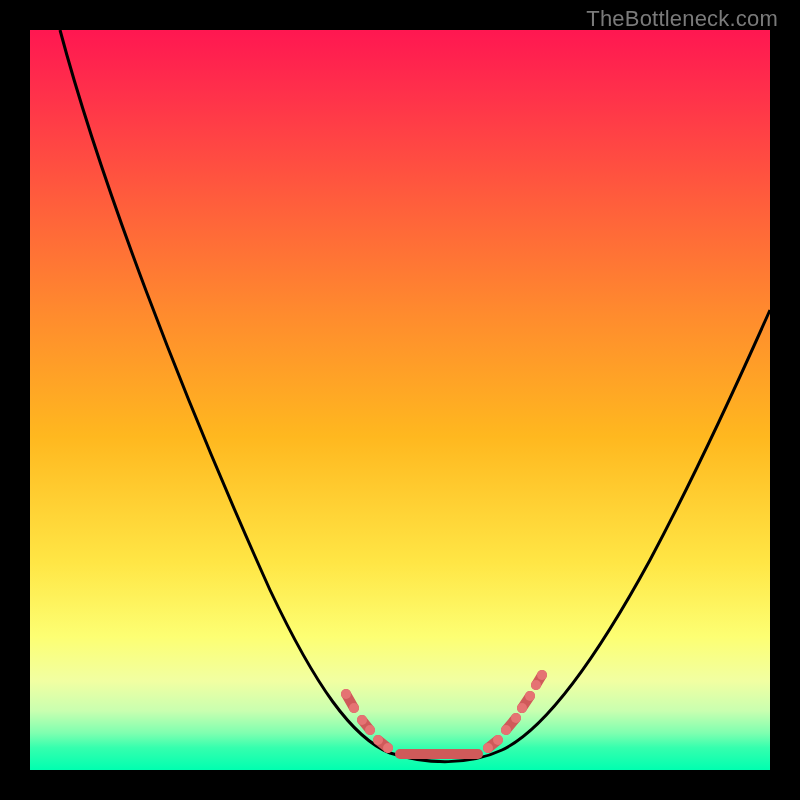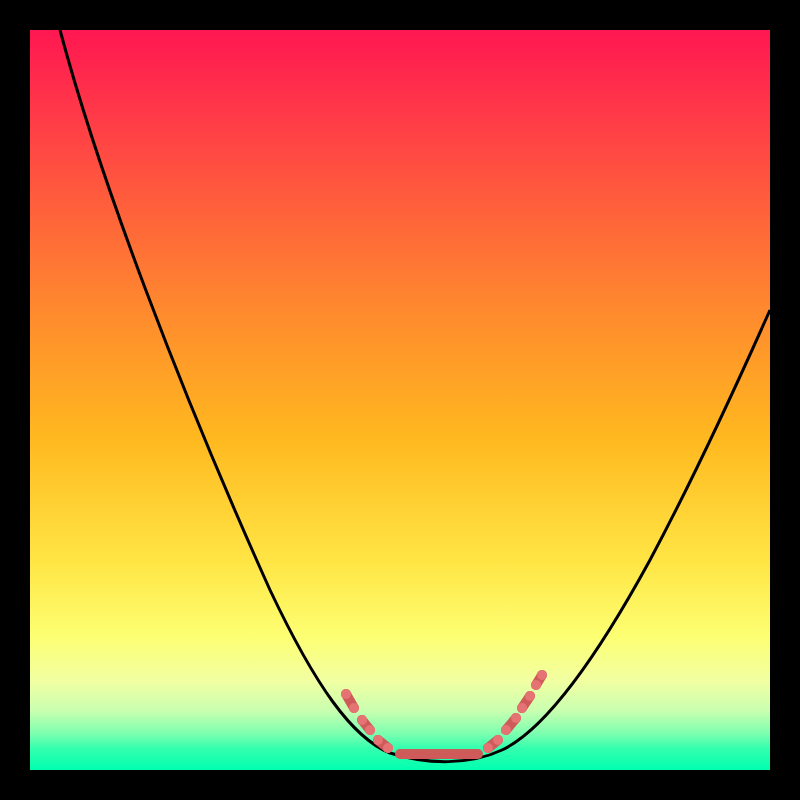--- a/index.html
+++ b/index.html
@@ -92,13 +92,14 @@
         <circle cx="468" cy="710" r="5"></circle>
         <circle cx="476" cy="700" r="5"></circle>
         <circle cx="486" cy="688" r="5"></circle>
         <circle cx="492" cy="678" r="5"></circle>
         <circle cx="500" cy="666" r="5"></circle>
         <circle cx="506" cy="655" r="5"></circle>
         <circle cx="512" cy="645" r="5"></circle>
       </g>
     </svg>
   </div>
+  <div class="watermark">TheBottleneck.com</div>
 </div>
 
 </body></html>

